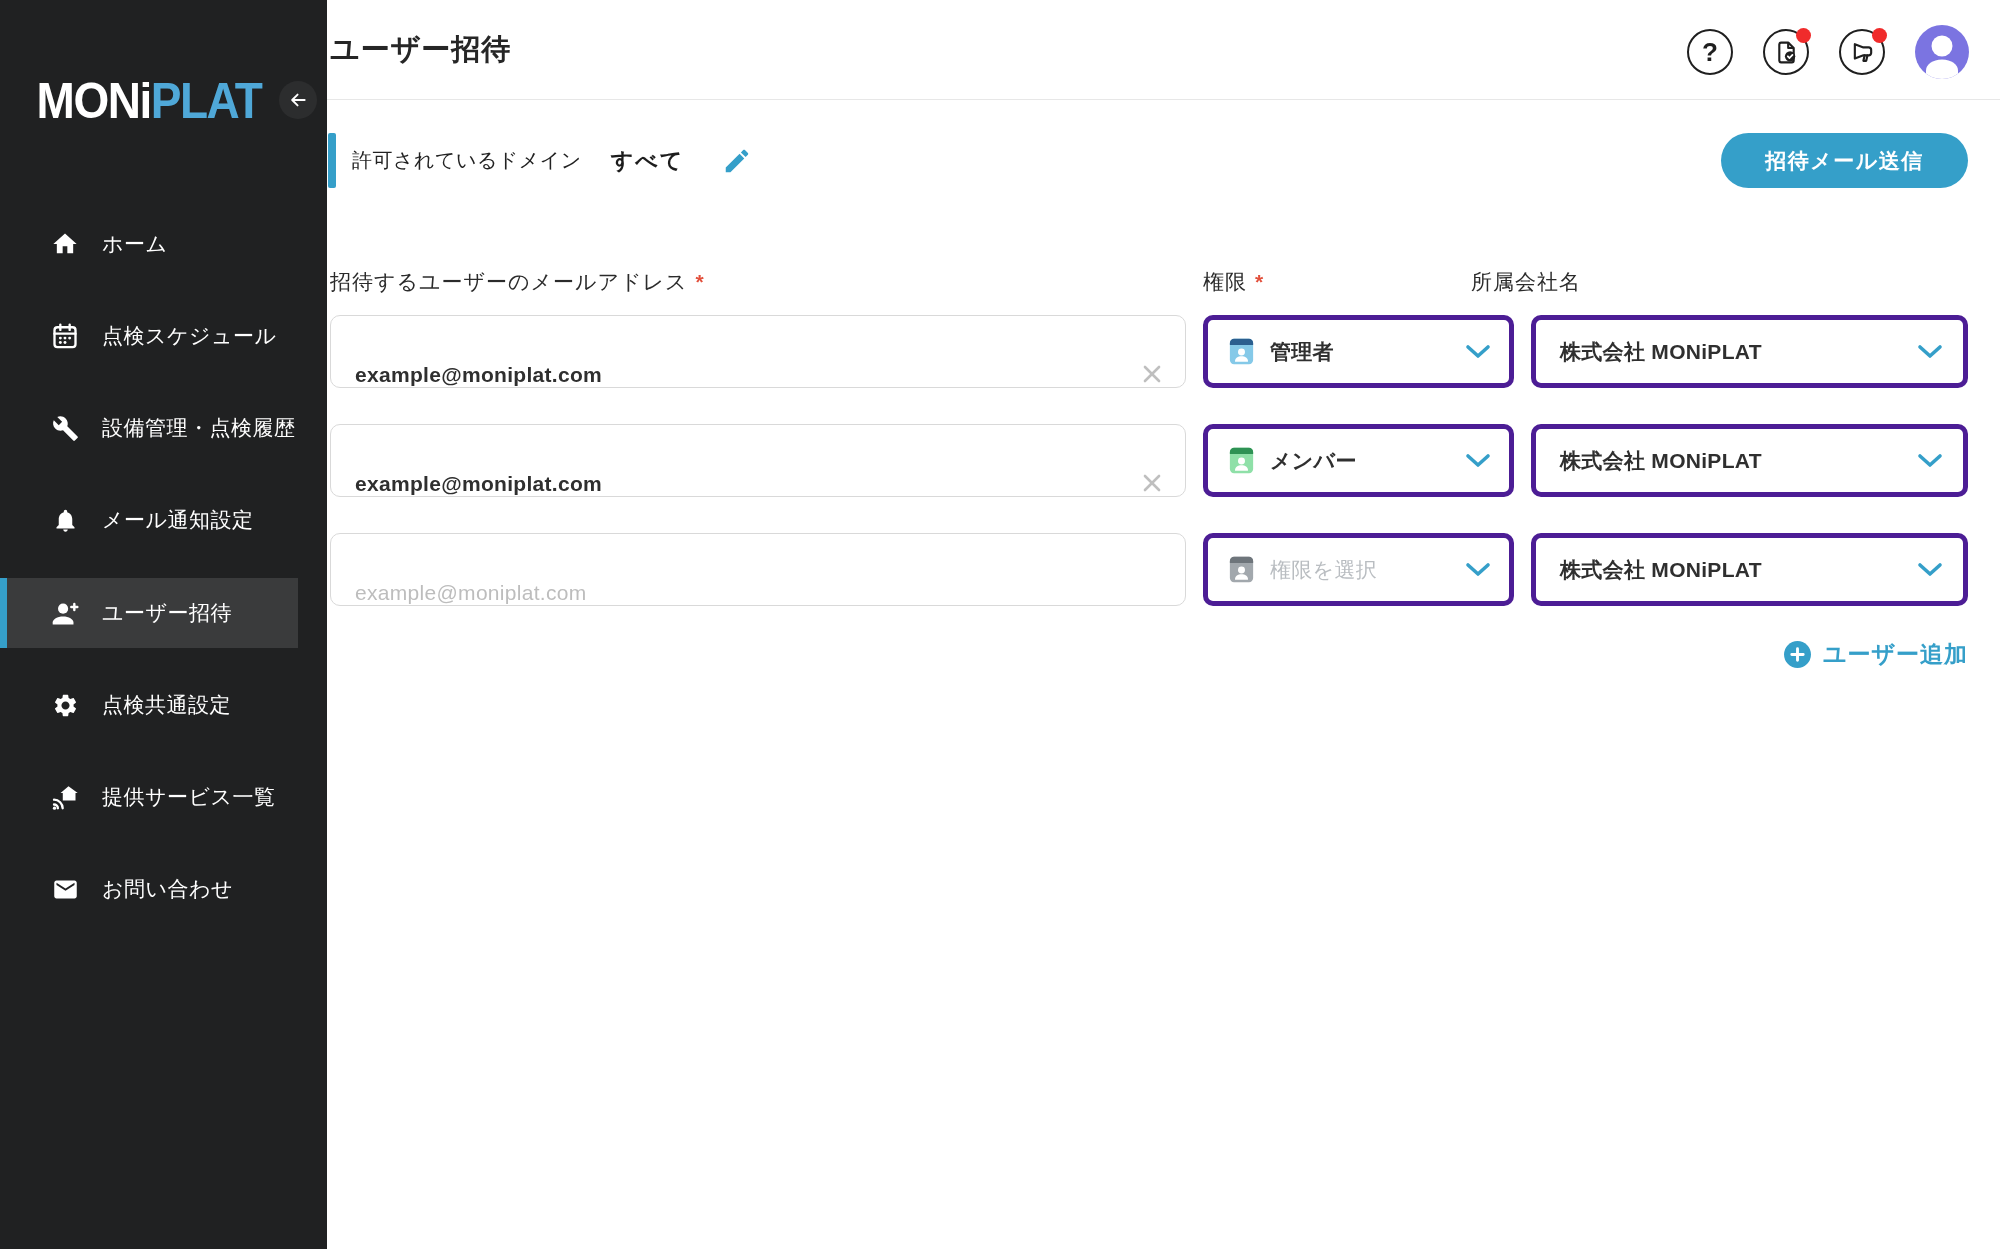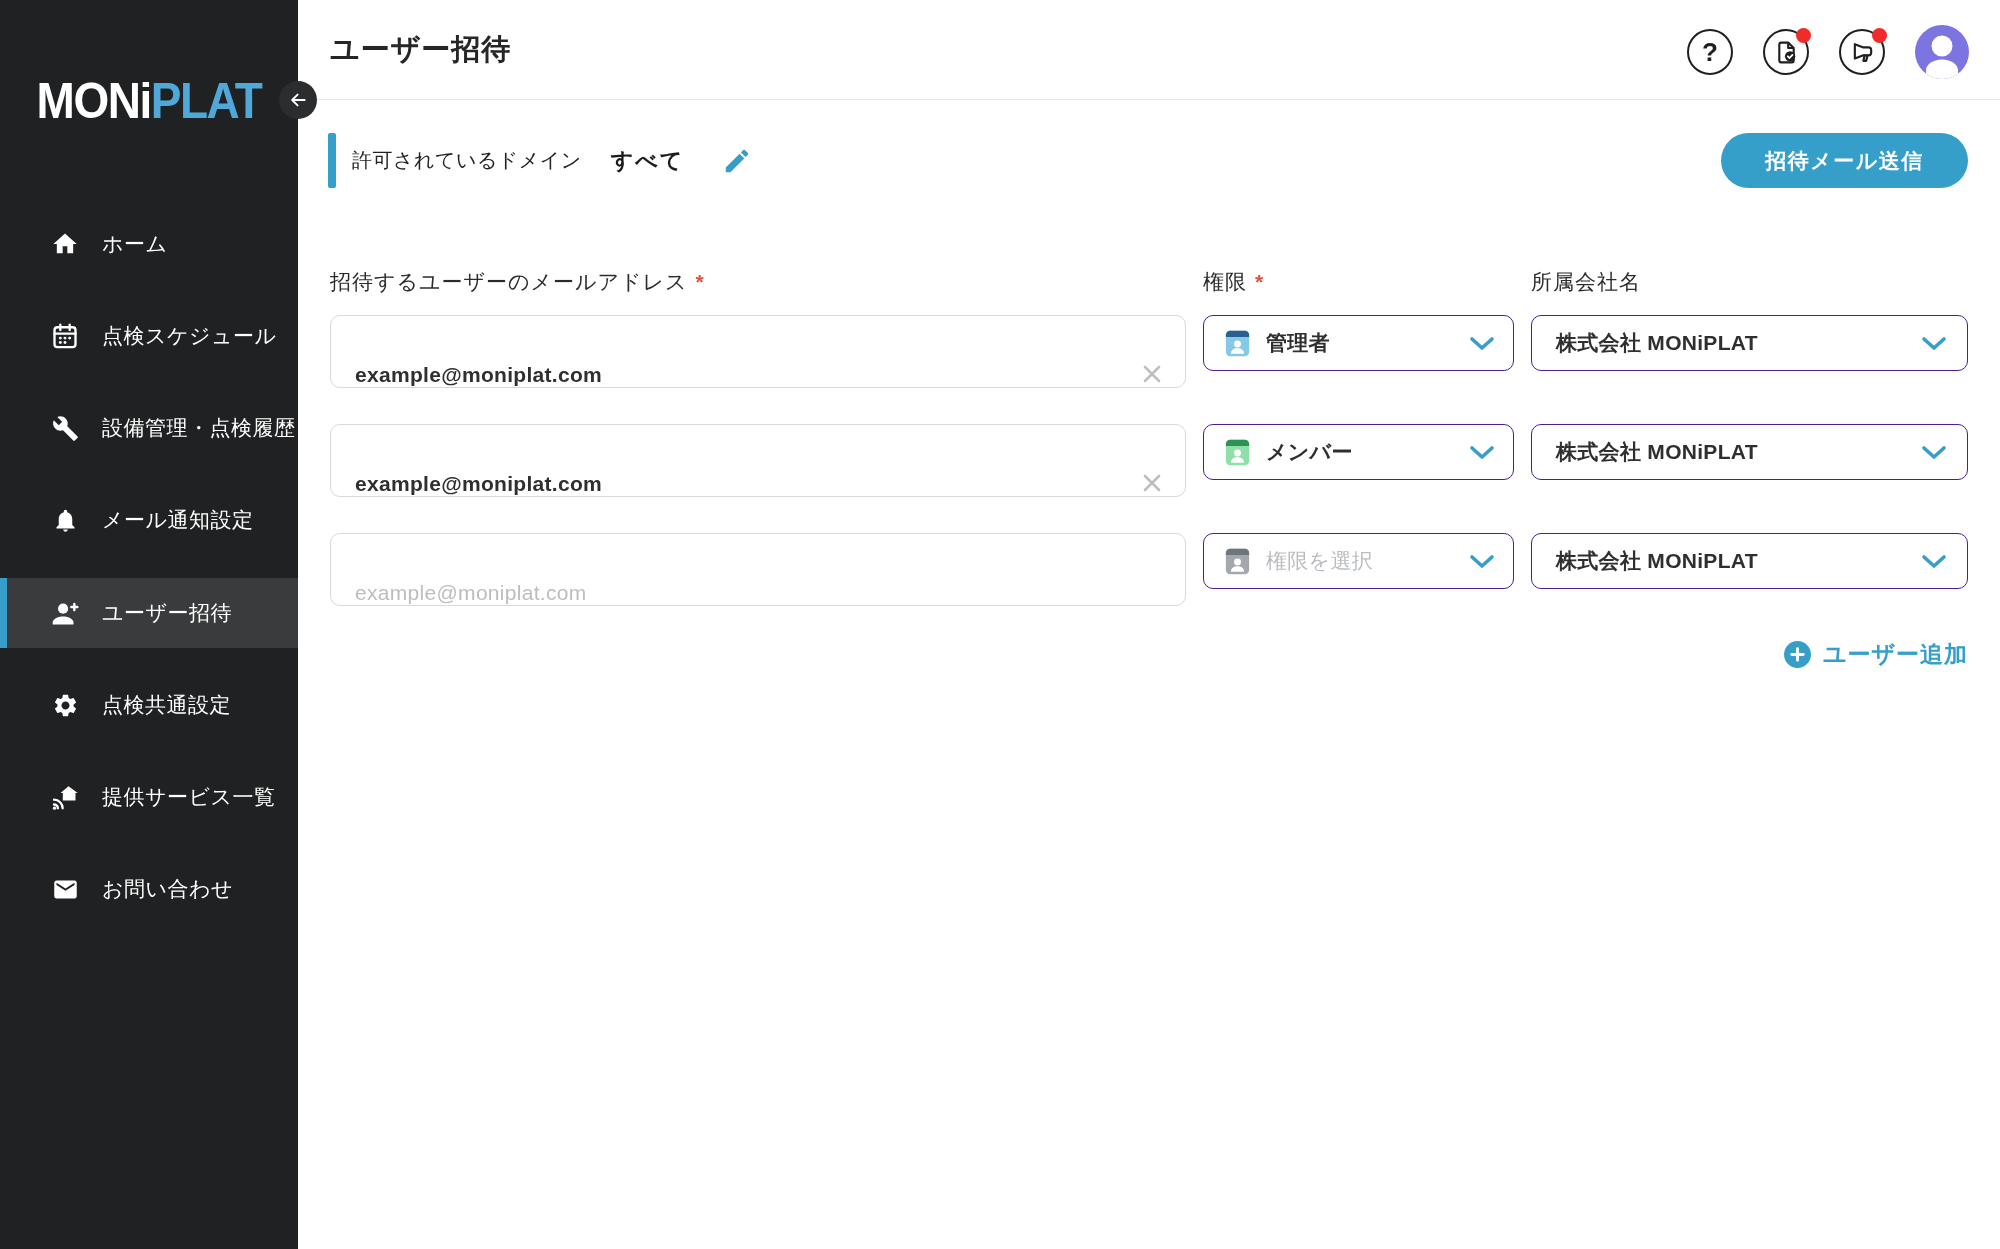--- a/index.html
+++ b/index.html
@@ -9,21 +9,21 @@
     --badge-green-body:#8fe0a8; --badge-green-top:#2e9254;
     --badge-gray-body:#a2a8ad; --badge-gray-top:#6e757b;
   }
   *{box-sizing:border-box}
   html,body{margin:0;padding:0}
   body{width:2000px;height:1249px;background:#fff;
        font-family:"Liberation Sans","DejaVu Sans",sans-serif;color:#2b2b2b;}
   #app{position:relative;width:2000px;height:1249px;overflow:hidden;background:#fff}
 
   
-  .sidebar{position:absolute;left:0;top:0;width:298px;height:1249px;background:#202122;z-index:5}
+  .sidebar{position:absolute;left:0;top:0;width:327px;height:1249px;background:#202122;z-index:5}
   .logo{position:absolute;top:74px;left:0;width:298px;text-align:center;font-size:46px;
         font-weight:800;letter-spacing:-1.5px;color:#fff;transform:scaleY(1.08);white-space:nowrap}
   .logo .plat{color:var(--logo-blue)}
   .collapse-btn{position:absolute;top:81px;left:279px;width:38px;height:38px;border-radius:50%;
         background:#2c2d2e;border:none;display:flex;align-items:center;justify-content:center;
         z-index:10;cursor:pointer;padding:0}
   .nav-item{position:absolute;left:0;width:298px;height:70px;display:flex;align-items:center;
         gap:22px;padding-left:50px;color:#fff;font-size:21px;font-weight:500;cursor:pointer;
         letter-spacing:.5px;white-space:nowrap}
   .nav-item .nav-icon{width:30px;height:30px;flex:0 0 30px;display:flex;align-items:center;justify-content:center}
@@ -63,21 +63,21 @@
   .form-row{position:absolute;left:330px;width:1638px;height:73px}
   .email-field{position:absolute;left:0;top:0;width:856px;height:73px;border:1px solid #d9d9d9;
         border-radius:10px;background:#fff;display:flex;align-items:flex-end}
   .email-field input{flex:1;min-width:0;border:none;outline:none;background:transparent;
         font-family:inherit;font-size:21px;font-weight:600;color:#2f2f2f;padding:0 0 0 24px;
         letter-spacing:.3px}
   .email-field input::placeholder{color:#bdbdbd;font-weight:500}
   .clear-btn{flex:0 0 auto;width:26px;height:26px;margin-right:20px;background:none;border:none;
         padding:0;cursor:pointer;display:flex}
 
-  .select{position:absolute;top:0;height:56px;border:1px solid #4c1d95;border-radius:10px;
+  .select{position:absolute;top:0;height:73px;border:5px solid #4c1d95;border-radius:10px;
         background:#fff;display:flex;align-items:center;cursor:pointer}
   .role-select{left:873px;width:311px;padding:0 18px}
   .company-select{left:1201px;width:437px;padding:0 20px 0 24px}
   .select .value{font-size:21px;font-weight:600;color:#2f2f2f;letter-spacing:.3px;white-space:nowrap}
   .select .value.muted{color:#b9bdc1;font-weight:500}
   .role-badge{width:31px;height:31px;margin-right:13px;flex:0 0 31px}
   .role-badge.blue{--bb:var(--badge-blue-body);--bt:var(--badge-blue-top)}
   .role-badge.green{--bb:var(--badge-green-body);--bt:var(--badge-green-top)}
   .role-badge.gray{--bb:var(--badge-gray-body);--bt:var(--badge-gray-top)}
   .chevron{margin-left:auto;flex:0 0 auto}
@@ -249,21 +249,21 @@
   </div>
 
   <button class="btn btn-send">招待メール送信</button>
 
   <div class="field-label" style="left:330px">
     <span>招待するユーザーのメールアドレス</span><span class="required">*</span>
   </div>
   <div class="field-label" style="left:1203px">
     <span>権限</span><span class="required">*</span>
   </div>
-  <div class="field-label" style="left:1531px">所属会社名</div>
+  <div class="field-label" style="left:1471px">所属会社名</div>
 
   <div class="form-row" style="top:315px">
     <div class="email-field">
       <input type="text" value="example@moniplat.com" style="">
       <button class="clear-btn">
         <svg width="26" height="26" viewBox="0 0 24 24">
             <path d="M5.5 5.5l13 13M18.5 5.5l-13 13" stroke="#bfbfbf" stroke-width="2.4" stroke-linecap="round"></path>
           </svg>
       </button>
     </div>

